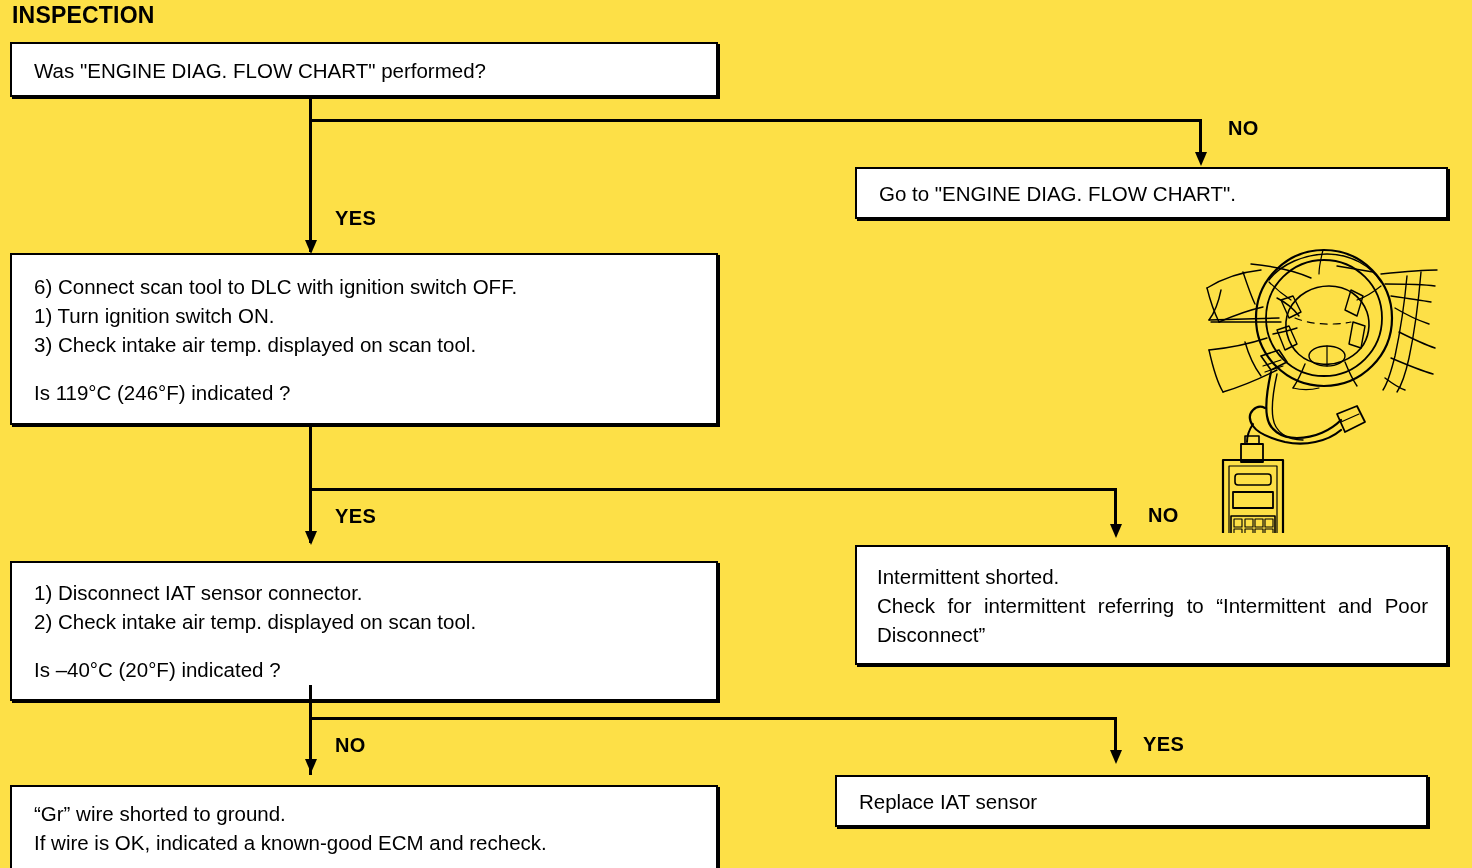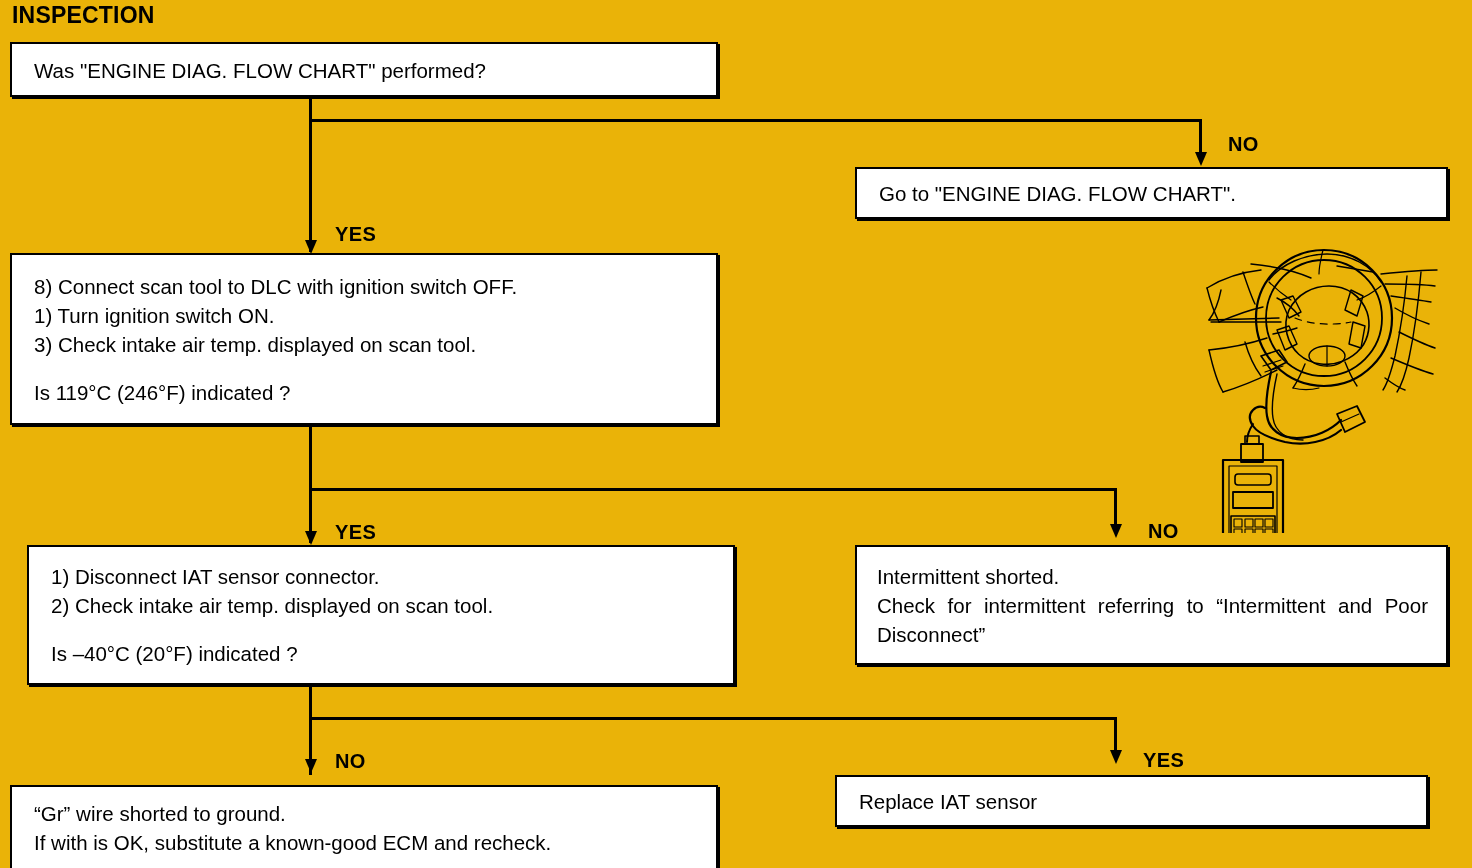--- a/index.html
+++ b/index.html
@@ -9,21 +9,21 @@
   }
   body {
     font-family: "Liberation Sans", sans-serif;
     color: #000000;
   }
   #page {
     position: relative;
     width: 1472px;
     height: 868px;
     overflow: hidden;
-    background: #eab308;
+    background: #fde047;
   }
   .heading {
     position: absolute;
     left: 12px;
     top: 2px;
     font-size: 23px;
     font-weight: bold;
     letter-spacing: 0.2px;
   }
   .box {
@@ -73,21 +73,20 @@
     height: 0;
     border-left: 6px solid transparent;
     border-right: 6px solid transparent;
     border-top: 14px solid #000;
   }
   .branch-label {
     position: absolute;
     font-size: 20px;
     font-weight: bold;
     letter-spacing: 0.4px;
-    margin-top: 16px;
   }
   .illus {
     position: absolute;
   }
 </style>
 </head>
 <body>
 
 <div id="page">
 
@@ -110,37 +109,37 @@
   <div class="branch-label" style="left:335px; top:207px;">YES</div>
 
   <div class="box" style="left:855px; top:167px; width:593px; height:52px;">
     <div class="lines" style="left:22px;">
       <div class="line">Go to "ENGINE DIAG. FLOW CHART".</div>
     </div>
   </div>
 
   <div class="box" style="left:10px; top:253px; width:708px; height:172px;">
     <div class="lines">
-      <div class="line">8) Connect scan tool to DLC with ignition switch OFF.</div>
+      <div class="line">6) Connect scan tool to DLC with ignition switch OFF.</div>
       <div class="line">1) Turn ignition switch ON.</div>
       <div class="line">3) Check intake air temp. displayed on scan tool.</div>
       <div class="line spacer"></div>
       <div class="line">Is 119°C (246°F) indicated ?</div>
     </div>
   </div>
 
   <div class="vline" style="left:309px; top:425px; height:118px;"></div>
   <div class="hline" style="left:309px; top:488px; width:808px;"></div>
   <div class="vline" style="left:1114px; top:488px; height:41px;"></div>
   <div class="arrowhead" style="left:1110px; top:524px;"></div>
   <div class="branch-label" style="left:1148px; top:504px;">NO</div>
   <div class="arrowhead" style="left:305px; top:531px;"></div>
   <div class="branch-label" style="left:335px; top:505px;">YES</div>
 
-  <div class="box" style="left:10px; top:545px; width:708px; height:140px;margin-left:17px;">
+  <div class="box" style="left:10px; top:561px; width:708px; height:140px;">
     <div class="lines">
       <div class="line">1) Disconnect IAT sensor connector.</div>
       <div class="line">2) Check intake air temp. displayed on scan tool.</div>
       <div class="line spacer"></div>
       <div class="line">Is –40°C (20°F) indicated ?</div>
     </div>
   </div>
 
   <div class="box justify" style="left:855px; top:545px; width:593px; height:120px;">
     <div class="lines" style="left:20px; right:18px;">
@@ -153,21 +152,21 @@
   <div class="hline" style="left:309px; top:717px; width:808px;"></div>
   <div class="vline" style="left:1114px; top:717px; height:38px;"></div>
   <div class="arrowhead" style="left:1110px; top:750px;"></div>
   <div class="branch-label" style="left:1143px; top:733px;">YES</div>
   <div class="arrowhead" style="left:305px; top:759px;"></div>
   <div class="branch-label" style="left:335px; top:734px;">NO</div>
 
   <div class="box" style="left:10px; top:785px; width:708px; height:86px;">
     <div class="lines">
       <div class="line">“Gr” wire shorted to ground.</div>
-      <div class="line">If with is OK, substitute a known-good ECM and recheck.</div>
+      <div class="line">If wire is OK, indicated a known-good ECM and recheck.</div>
     </div>
   </div>
 
   <div class="box" style="left:835px; top:775px; width:593px; height:52px;">
     <div class="lines" style="left:22px;">
       <div class="line">Replace IAT sensor</div>
     </div>
   </div>
 
   <div class="illus" style="left:1185px; top:238px; width:290px; height:295px;">

